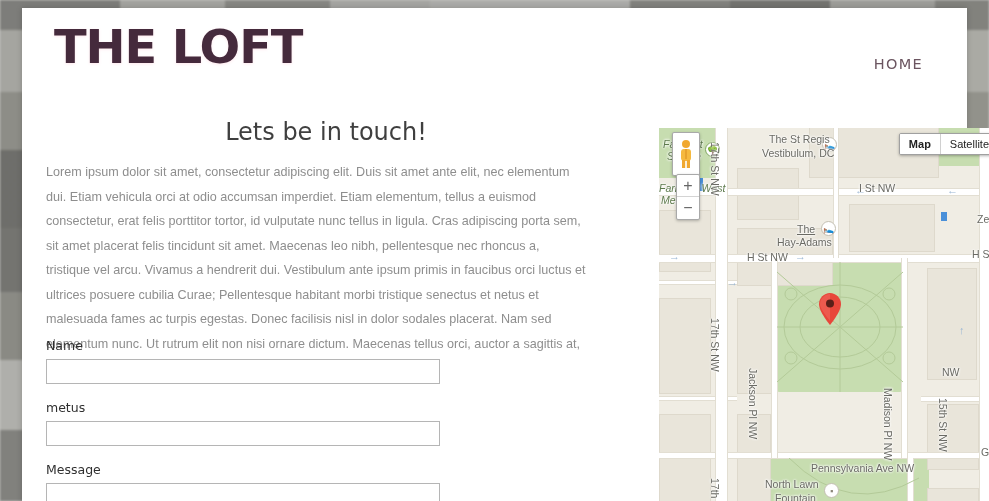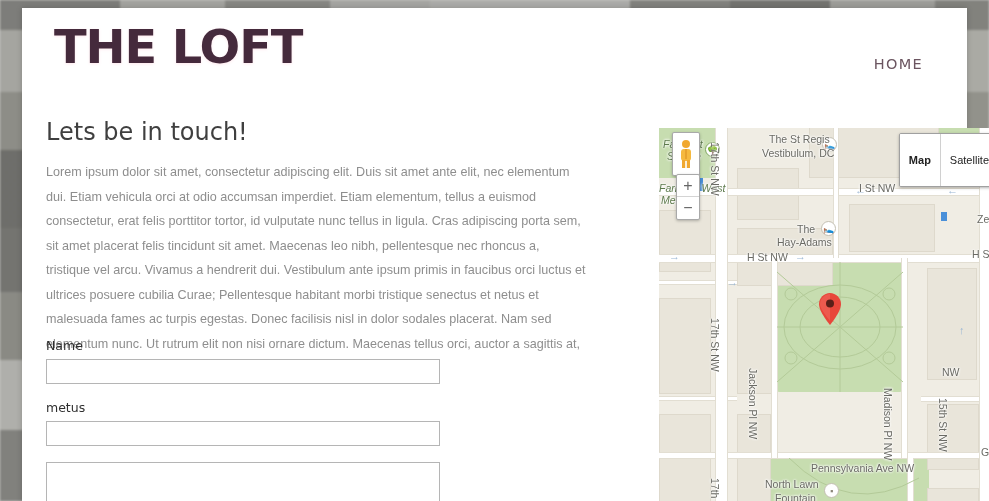--- a/index.html
+++ b/index.html
@@ -101,20 +101,21 @@
     position: absolute;
     left: 24px; top: 110px;
     width: 560px;
   }
   #page-title {
     font-size: 24px;
     color: #3f3f3f;
     font-weight: normal;
     margin: 0 0 14px 0;
     font-family: "DejaVu Sans", sans-serif;
+    text-align: center;
   }
   #intro-paragraph {
     font-size: 12.6px;
     line-height: 24.5px;
     color: #8e8e8e;
     margin: 0;
     text-align: left;
     width: 540px;
   }
 
@@ -261,21 +262,21 @@
     display: flex;
     background: #fff;
     border: 1px solid #a0a0a0;
     border-radius: 2px;
     box-shadow: 0 1px 3px rgba(0,0,0,.3);
     overflow: hidden;
   }
   .maptype-btn {
     font-size: 11px;
     color: #222;
-    padding: 20px 9px;
+    padding: 4px 9px;
     cursor: pointer;
     font-family: "Liberation Sans", sans-serif;
     background: #fff;
   }
   .maptype-btn.active { font-weight: bold; background: #fff; }
   .maptype-btn + .maptype-btn { border-left: 1px solid #d0d0d0; }
 
   #metro-marker {
     position: absolute;
     left: 31px; top: 50px;
@@ -313,20 +314,21 @@
     <p id="intro-paragraph">Lorem ipsum dolor sit amet, consectetur adipiscing elit. Duis sit amet ante elit, nec elementum dui. Etiam vehicula orci at odio accumsan imperdiet. Etiam elementum, tellus a euismod consectetur, erat felis porttitor tortor, id vulputate nunc tellus in ligula. Cras adipiscing porta sem, sit amet placerat felis tincidunt sit amet. Maecenas leo nibh, pellentesque nec rhoncus a, tristique vel arcu. Vivamus a hendrerit dui. Vestibulum ante ipsum primis in faucibus orci luctus et ultrices posuere cubilia Curae; Pellentesque habitant morbi tristique senectus et netus et malesuada fames ac turpis egestas. Donec facilisis nisl in dolor sodales placerat. Nam sed elementum nunc. Ut rutrum elit non nisi ornare dictum. Maecenas tellus orci, auctor a sagittis at, elementum non nulla. Nam congue arcu sed metus interdum placerat.</p>
   </div>
 
   <form id="contact-form">
     <label class="field-label">Name</label>
     <input class="text-input" type="text" placeholder="" style="">
 
     <label class="field-label">metus</label>
     <input class="text-input" type="text" placeholder="" style="">
 
+    <label class="field-label">Message</label>
     <textarea class="textarea-input" placeholder="" style=""></textarea>
   </form>
 
   <div id="map-wrap">
     <div id="map-canvas">
       <div class="map-bg"></div>
 
       <div class="park" style="left:-10px;top:-12px;width:70px;height:62px;"></div>
       <div class="park" style="left:118px;top:134px;width:125px;height:130px;border-radius:2px;"></div>
       <div class="park" style="left:268px;top:-14px;width:60px;height:52px;"></div>
@@ -401,21 +403,21 @@
 
       <div id="map-labels">
           <div class="maplabel green" style="left: 4px; top: 10px;">Farragut</div>
           <div class="maplabel green" style="left: 8px; top: 22px;">Square</div>
           <div class="maplabel green" style="left: 0px; top: 54px;">Farragut West</div>
           <div class="maplabel green" style="left: 2px; top: 66px;">Metro</div>
           <div class="maplabel" style="left: 110px; top: 5px;">The St Regis</div>
           <div class="maplabel" style="left: 103px; top: 19px;">Vestibulum, DC</div>
           <div class="maplabel" style="left: 200px; top: 54px;">I St NW</div>
           <div class="maplabel" style="left: 318px; top: 85px;">Zei.</div>
-          <div class="maplabel" style="left: 138px; top: 95px;">The</div>
+          <div class="maplabel" style="left: 138px; top: 95px; text-decoration: underline;">The</div>
           <div class="maplabel" style="left: 118px; top: 108px;">Hay-Adams</div>
           <div class="maplabel" style="left: 88px; top: 123px;">H St NW</div>
           <div class="maplabel" style="left: 313px; top: 120px;">H St</div>
           <div class="maplabel" style="left: 152px; top: 334px;">Pennsylvania Ave NW</div>
           <div class="maplabel" style="left: 106px; top: 350px;">North Lawn</div>
           <div class="maplabel" style="left: 116px; top: 364px;">Fountain</div>
           <div class="maplabel" style="left: 322px; top: 318px;">G</div>
           <div class="maplabel" style="left: 283px; top: 238px;">NW</div>
           <div class="maplabel vert" style="left: 62px; top: 14px;">17th St NW</div>
           <div class="maplabel vert" style="left: 62px; top: 190px;">17th St NW</div>

